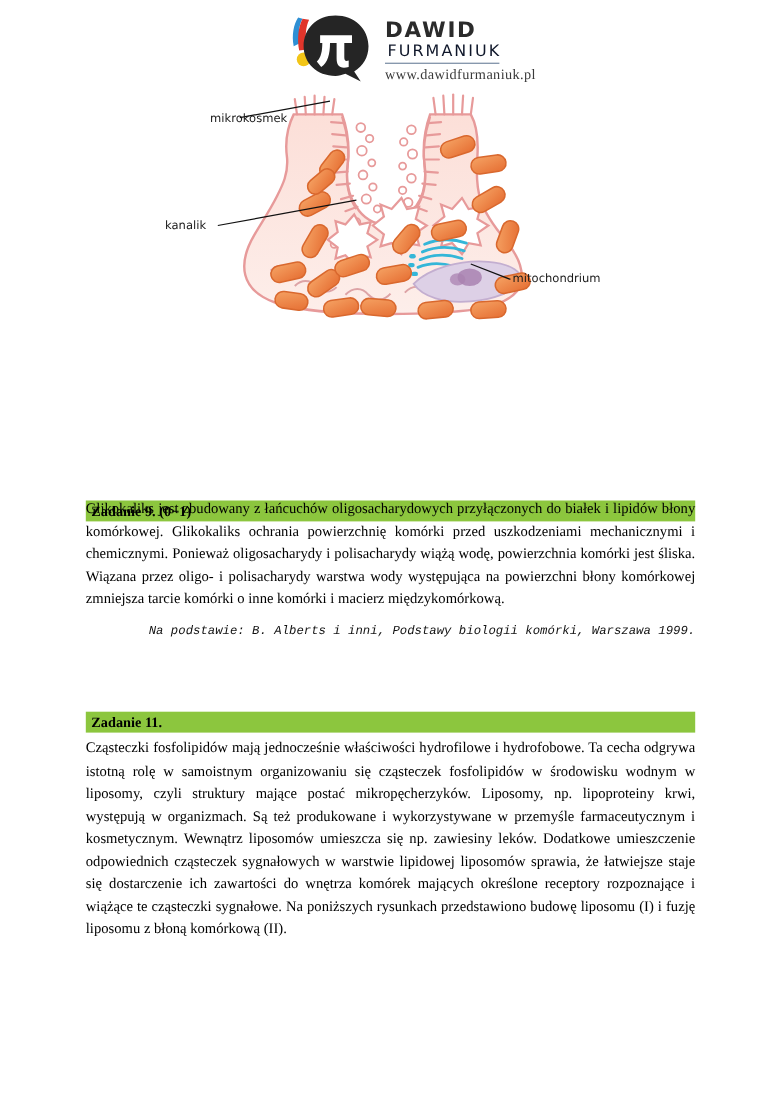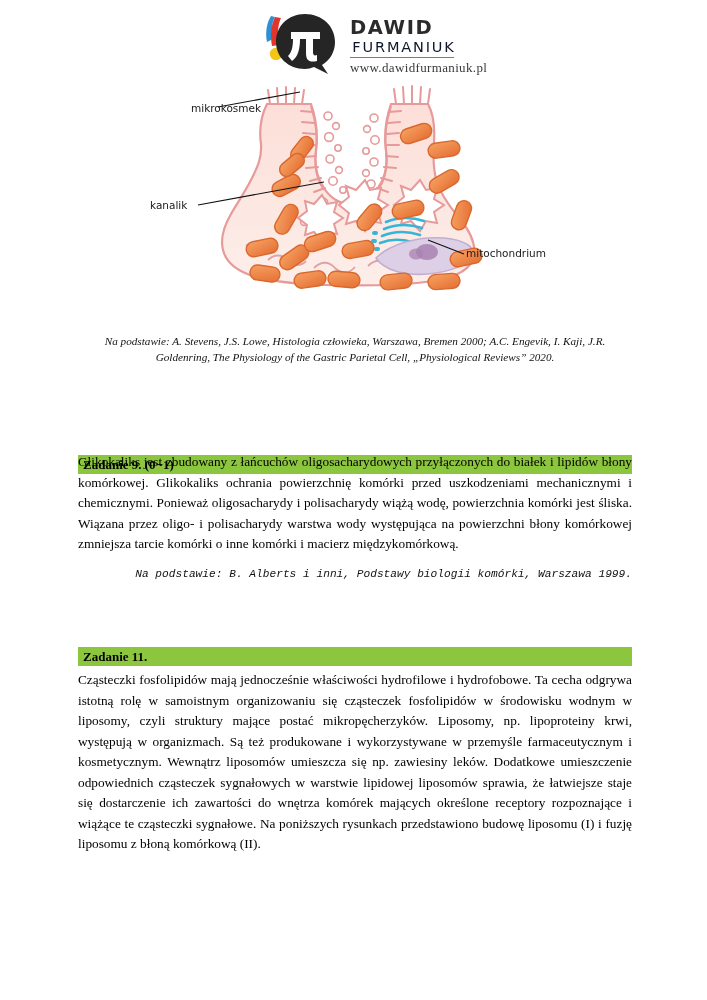--- a/index.html
+++ b/index.html
@@ -331,21 +331,20 @@
         <line x1="70" y1="123" x2="196" y2="100"></line>
         <line x1="336" y1="172" x2="300" y2="158"></line>
       </g>
     </svg>
 
     <div class="fig-label lbl-mikrokosmek">mikrokosmek</div>
     <div class="fig-label lbl-kanalik">kanalik</div>
     <div class="fig-label lbl-mitochondrium">mitochondrium</div>
   </div>
 
-  <div class="src src-1">Na podstawie: A. Stevens, J.S. Lowe, Histologia człowieka, Warszawa, Bremen 2000; A.C. Engevik, I. Kaji, J.R. Goldenring, The Physiology of the Gastric Parietal Cell, „Physiological Reviews” 2020.</div>
 
 
   <div class="task-bar bar-9">Zadanie 9. (0−1)</div>
   <div class="body-p p-9">Glikokaliks jest zbudowany z łańcuchów oligosacharydowych przyłączonych do białek i lipidów błony komórkowej. Glikokaliks ochrania powierzchnię komórki przed uszkodzeniami mechanicznymi i chemicznymi. Ponieważ oligosacharydy i polisacharydy wiążą wodę, powierzchnia komórki jest śliska. Wiązana przez oligo- i polisacharydy warstwa wody występująca na powierzchni błony komórkowej zmniejsza tarcie komórki o inne komórki i macierz międzykomórkową.</div>
 
   <div class="src src-2">Na podstawie: B. Alberts i inni, Podstawy biologii komórki, Warszawa 1999.</div>
 
 
   <div class="task-bar bar-10">Zadanie 11.</div>
   <div class="body-p p-10">Cząsteczki fosfolipidów mają jednocześnie właściwości hydrofilowe i hydrofobowe. Ta cecha odgrywa istotną rolę w samoistnym organizowaniu się cząsteczek fosfolipidów w środowisku wodnym w liposomy, czyli struktury mające postać mikropęcherzyków. Liposomy, np. lipoproteiny krwi, występują w organizmach. Są też produkowane i wykorzystywane w przemyśle farmaceutycznym i kosmetycznym. Wewnątrz liposomów umieszcza się np. zawiesiny leków. Dodatkowe umieszczenie odpowiednich cząsteczek sygnałowych w warstwie lipidowej liposomów sprawia, że łatwiejsze staje się dostarczenie ich zawartości do wnętrza komórek mających określone receptory rozpoznające i wiążące te cząsteczki sygnałowe. Na poniższych rysunkach przedstawiono budowę liposomu (I) i fuzję liposomu z błoną komórkową (II).</div>

